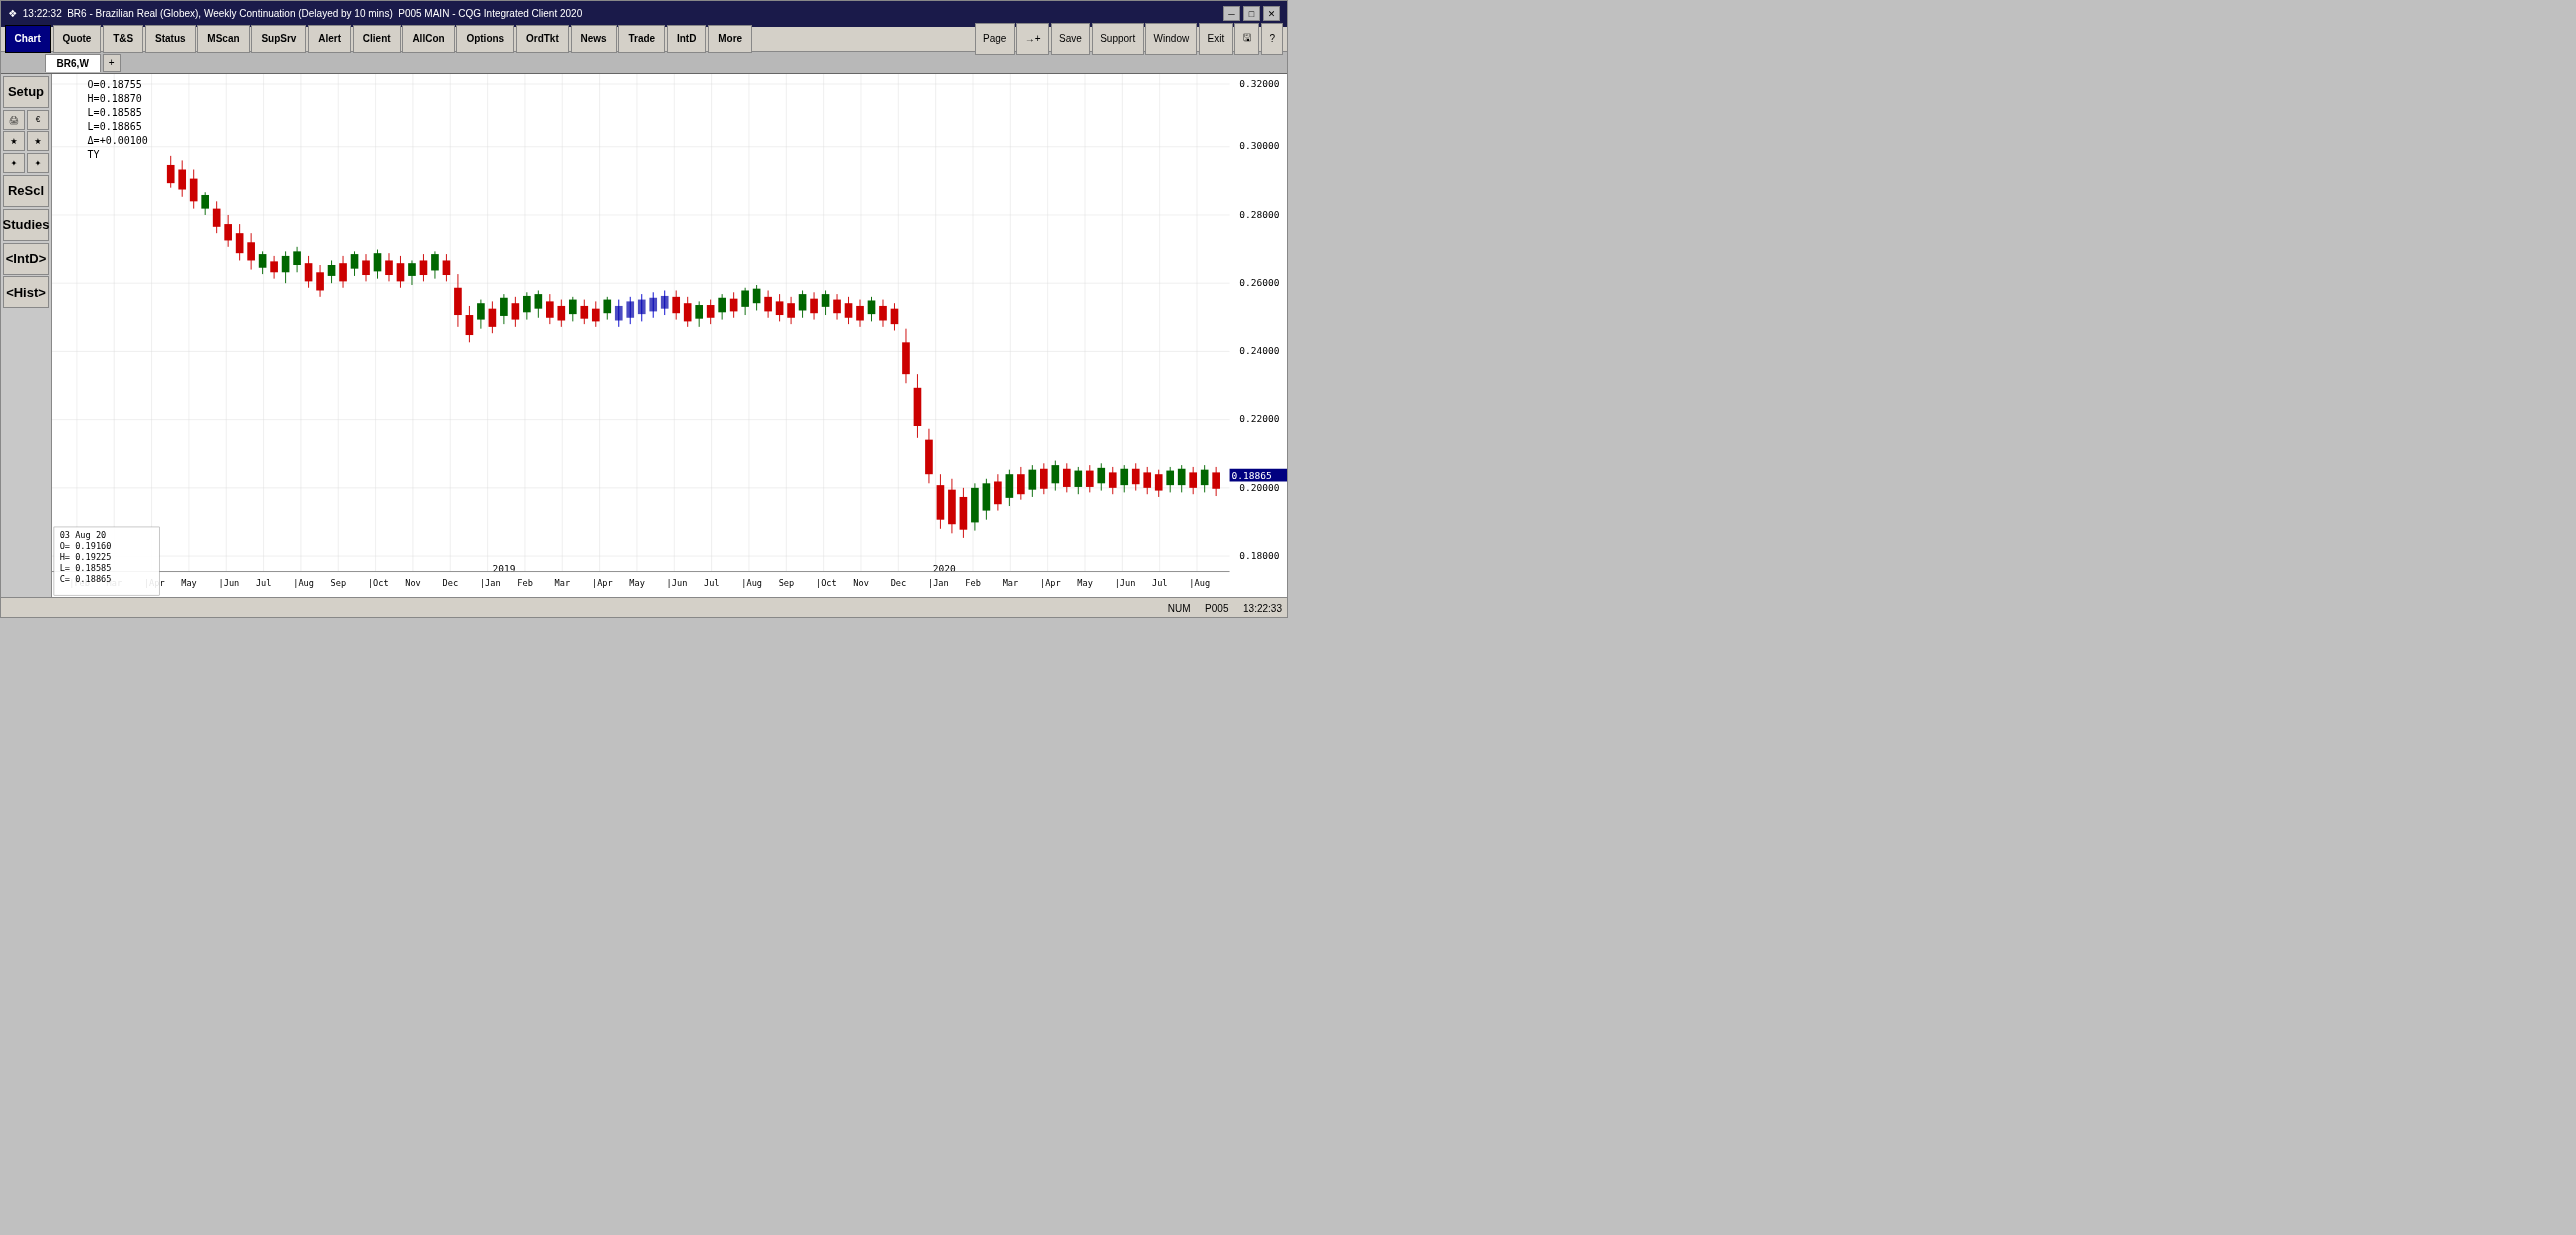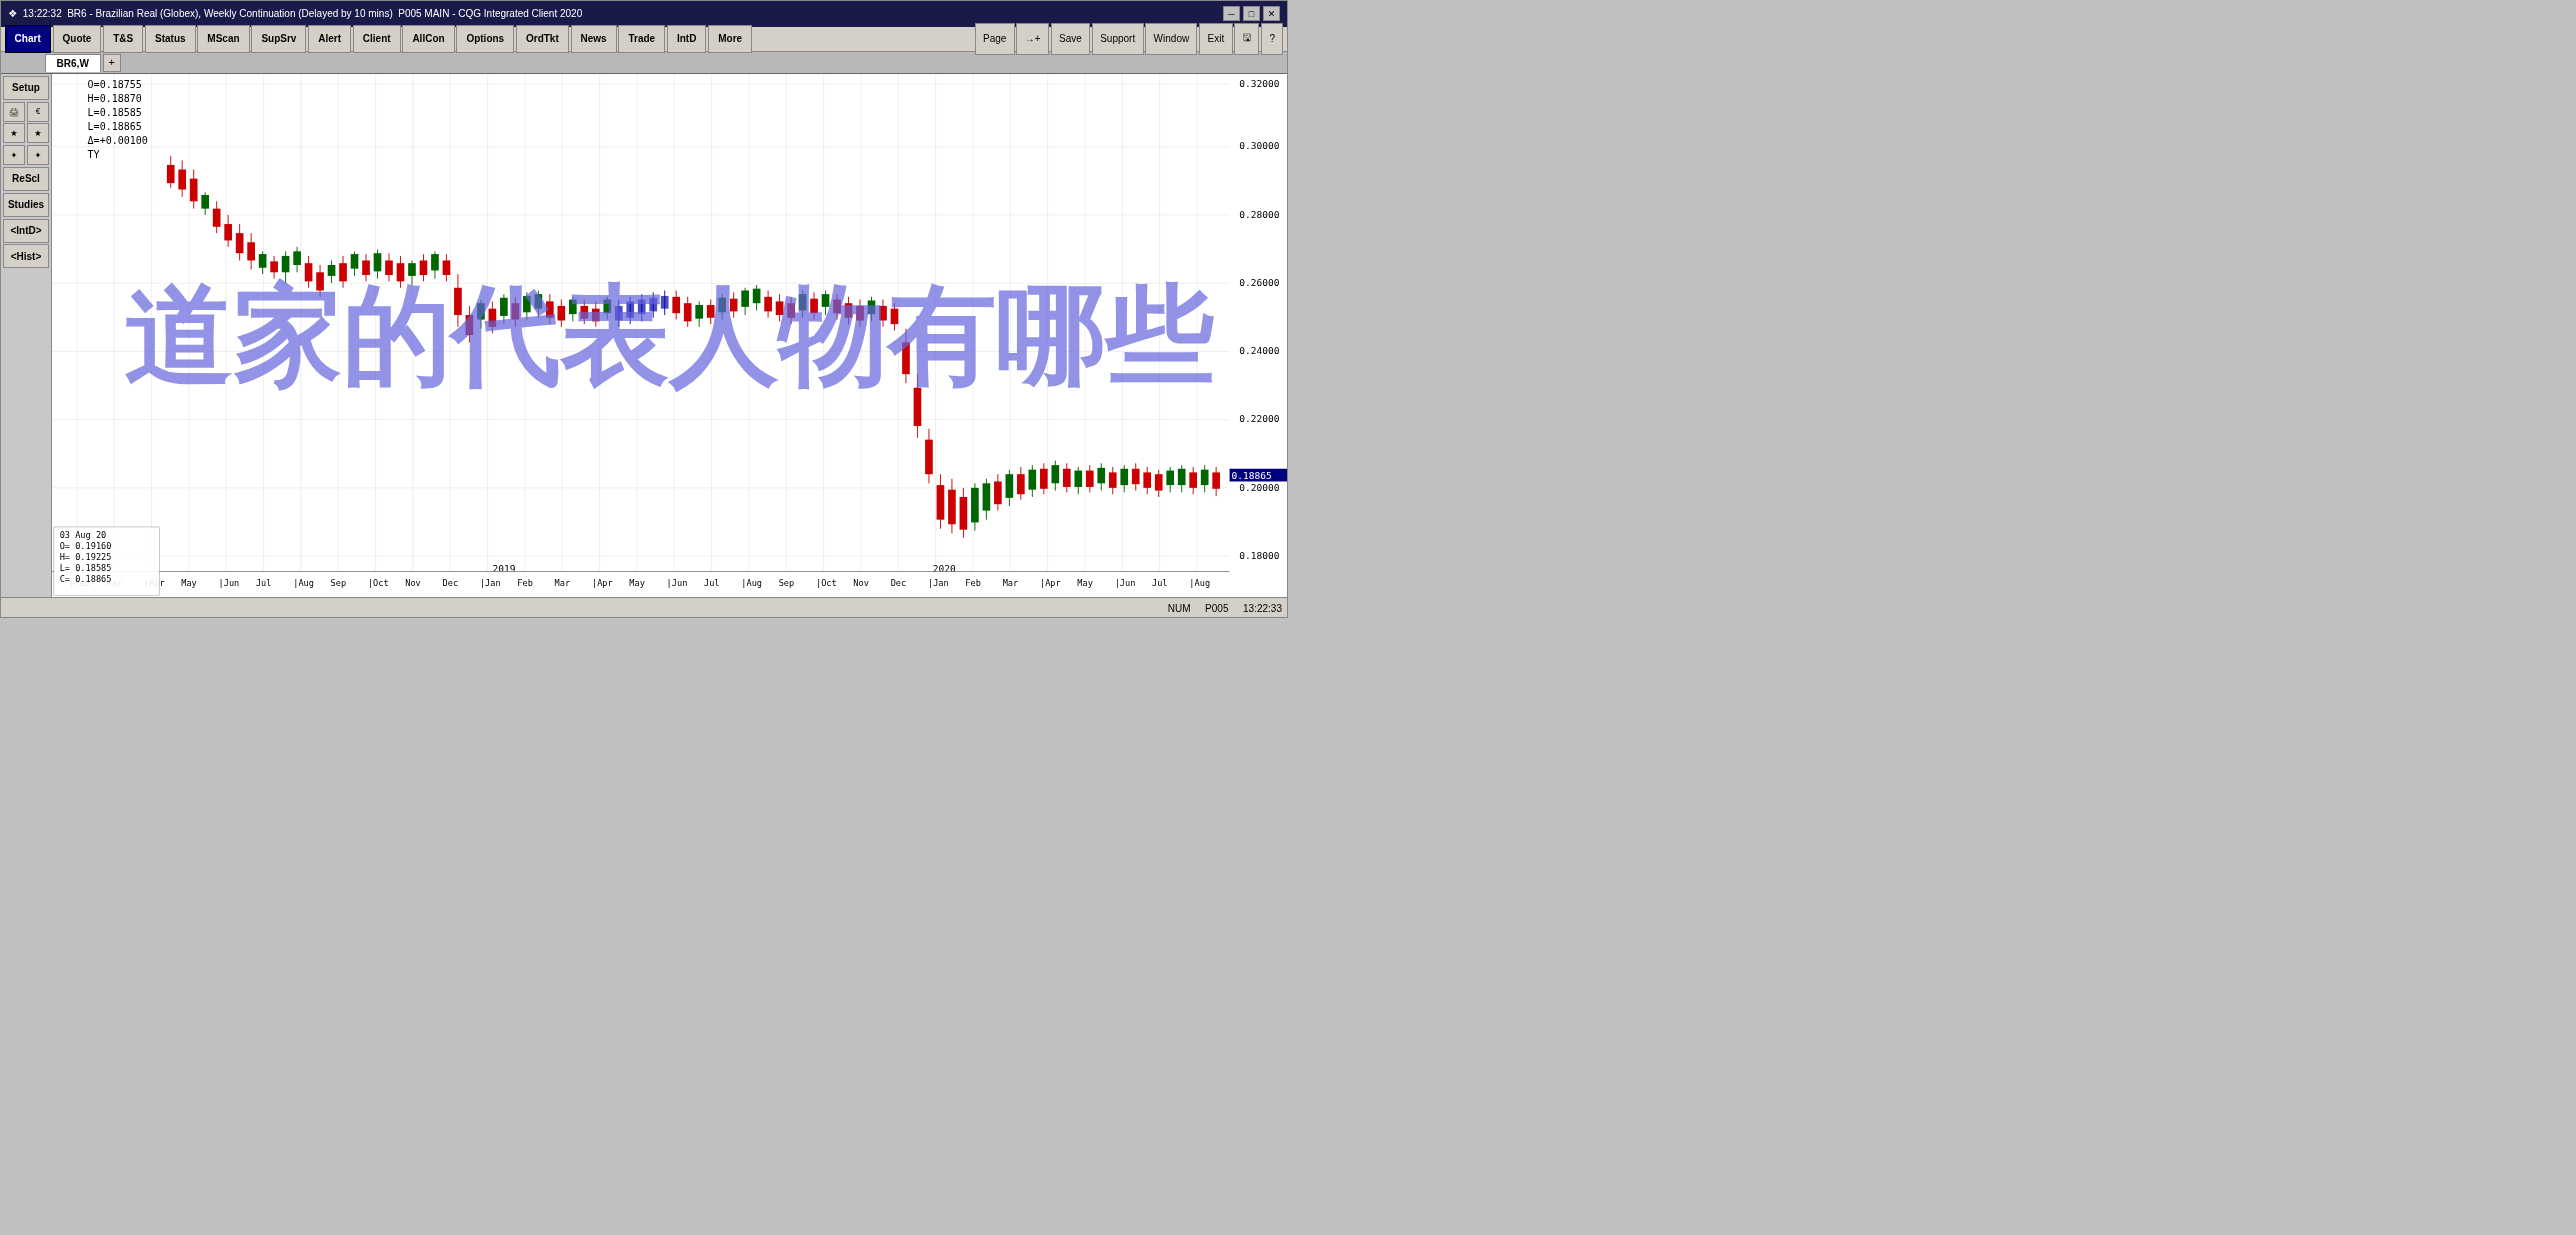--- a/index.html
+++ b/index.html
@@ -142,25 +142,25 @@
       width: 51px;
       background: #c8c8c8;
       border-right: 0.9px solid #888;
       display: flex;
       flex-direction: column;
       padding: 1.8px;
       gap: 1.8px;
     }
     .sidebar-btn {
       width: 100%;
-      height: 24px;
+      height: 32px;
       background: #d4d0c8;
       border: 0.9px solid #888;
       cursor: pointer;
-      font-size: 10px;
+      font-size: 13px;
       display: flex;
       align-items: center;
       justify-content: center;
       font-weight: bold;
     }
     .sidebar-icon-row {
       display: flex;
       gap: 1.8px;
     }
     .sidebar-icon {
@@ -308,21 +308,20 @@
     <div id="chart-info">
       <div>O=0.18755</div>
       <div>H=0.18870</div>
       <div>L=0.18585</div>
       <div>L=0.18865</div>
       <div>Δ=+0.00100</div>
       <div>TY</div>
     </div>
 
     
-    <div id="watermark">道家的代表人物有哪些</div>
 
     
     <svg id="chart-svg" viewBox="0 0 1290 575" preserveAspectRatio="none" style="font-size:11px">
 
       <rect width="1290" height="575" fill="#ffffff"></rect>
 
       <line x1="0" y1="11" x2="1230" y2="11" stroke="#ddd" stroke-width="0.5"></line>
       <line x1="0" y1="80" x2="1230" y2="80" stroke="#ddd" stroke-width="0.5"></line>
       <line x1="0" y1="155" x2="1230" y2="155" stroke="#ddd" stroke-width="0.5"></line>
       <line x1="0" y1="230" x2="1230" y2="230" stroke="#ddd" stroke-width="0.5"></line>

